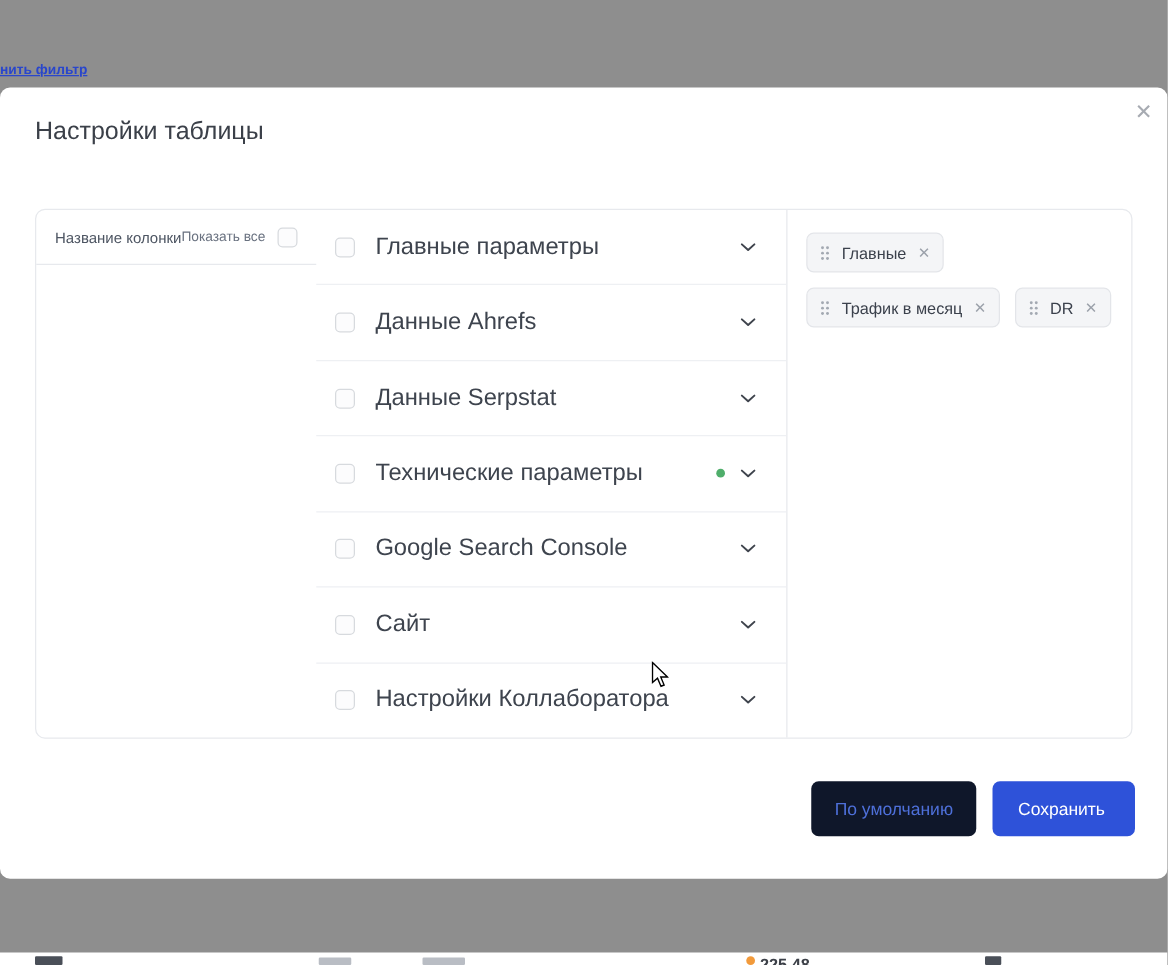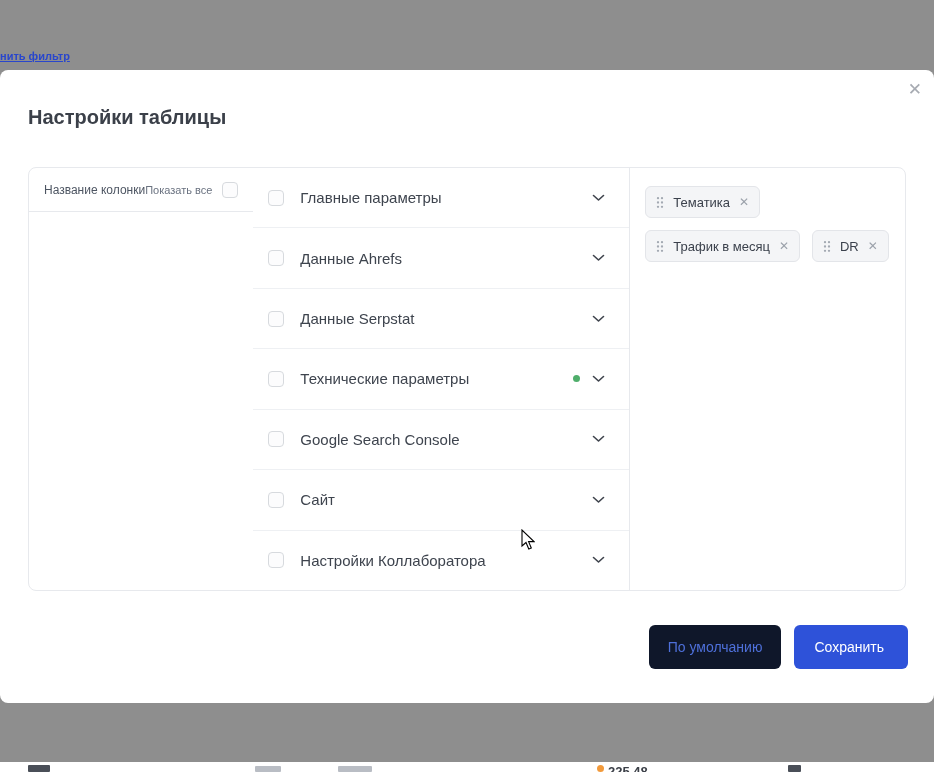--- a/index.html
+++ b/index.html
@@ -3,34 +3,34 @@
 <meta charset="utf-8">
 <style>
   * { margin:0; padding:0; box-sizing:border-box; }
   body { background:#8e8e8e; font-family:"Liberation Sans", sans-serif; }
   .stage { position:relative; width:934px; height:772px; overflow:hidden; background:#8e8e8e; }
 
   .top-link { position:absolute; left:0; top:50px; color:#2946cc; font-size:11px; font-weight:700; cursor:pointer; }
 
   .modal { position:absolute; left:0; top:70px; width:934px; height:633px; background:#ffffff; border-radius:8px; }
   .close-btn { position:absolute; top:11px; right:12px; font-size:17px; color:#a7abb2; cursor:pointer; line-height:1; }
-  .modal-title { position:absolute; left:28px; top:36px; font-size:20px; color:#3b4049;font-weight:bold; }
+  .modal-title { position:absolute; left:28px; top:24px; font-size:20px; color:#3b4049; }
 
   .panel { position:absolute; left:28px; top:97px; width:878px; height:424px; border:1px solid #e7e9ed; border-radius:8px; display:flex; flex-direction:row; background:#fff; }
   .panel-header { height:44px; min-height:44px; border-bottom:1px solid #e7e9ed; display:flex; align-items:center; padding:0 15px; }
   .col-name-label { font-size:12px; color:#4d5562; }
   .show-all { margin-left:auto; display:flex; align-items:center; gap:10px; }
   .show-all-label { font-size:11px; color:#6a7280; }
   .checkbox { width:16px; height:16px; border:1px solid #d7dade; border-radius:4px; background:#fcfcfd; flex:none; cursor:pointer; }
 
   .panel-body { display:flex; flex:1; min-height:0; }
   .cat-col { width:377px; border-right:1px solid #e7e9ed; display:flex; flex-direction:column; }
   .cat-row { flex:1; display:flex; align-items:center; padding:0 24px 0 15px; border-bottom:1px solid #eef0f3; cursor:pointer; }
   .cat-row:last-child { border-bottom:none; }
-  .cat-label { margin-left:16px; font-size:15px; color:#3e444e; }
+  .cat-label { margin-left:16px; font-size:19px; color:#3e444e; }
   .row-right { margin-left:auto; display:flex; align-items:center; gap:12px; }
   .dot { width:7px; height:7px; border-radius:50%; display:none; }
   .cat-row.has-dot .dot { display:block; }
 
   .chips-col { flex:1; padding:18px 15px; }
   .chips { display:flex; gap:12px; flex-wrap:wrap; }
   .chip { height:32px; background:#f4f5f7; border:1px solid #e3e5e9; border-radius:6px; display:flex; align-items:center; padding:0 10px; gap:9px; }
   .chip-label { font-size:13px; color:#3b414c; white-space:nowrap; }
   .chip-x { color:#9ba1aa; font-size:12px; cursor:pointer; line-height:1; }
   .drag-handle { display:flex; cursor:grab; }
@@ -152,21 +152,21 @@
     <span class="drag-handle">
       <svg width="8" height="13" viewBox="0 0 8 13">
         <circle cx="2" cy="2.2" r="1.15" fill="#a3a9b2"></circle>
                     <circle cx="6" cy="2.2" r="1.15" fill="#a3a9b2"></circle>
         <circle cx="2" cy="6.5" r="1.15" fill="#a3a9b2"></circle>
                     <circle cx="6" cy="6.5" r="1.15" fill="#a3a9b2"></circle>
         <circle cx="2" cy="10.8" r="1.15" fill="#a3a9b2"></circle>
                     <circle cx="6" cy="10.8" r="1.15" fill="#a3a9b2"></circle>
       </svg>
     </span>
-    <span class="chip-label">Тематика</span>
+    <span class="chip-label">Главные</span>
     <span class="chip-x">✕</span>
   </div>
               <div class="chip">
     <span class="drag-handle">
       <svg width="8" height="13" viewBox="0 0 8 13">
         <circle cx="2" cy="2.2" r="1.15" fill="#a3a9b2"></circle>
                     <circle cx="6" cy="2.2" r="1.15" fill="#a3a9b2"></circle>
         <circle cx="2" cy="6.5" r="1.15" fill="#a3a9b2"></circle>
                     <circle cx="6" cy="6.5" r="1.15" fill="#a3a9b2"></circle>
         <circle cx="2" cy="10.8" r="1.15" fill="#a3a9b2"></circle>

